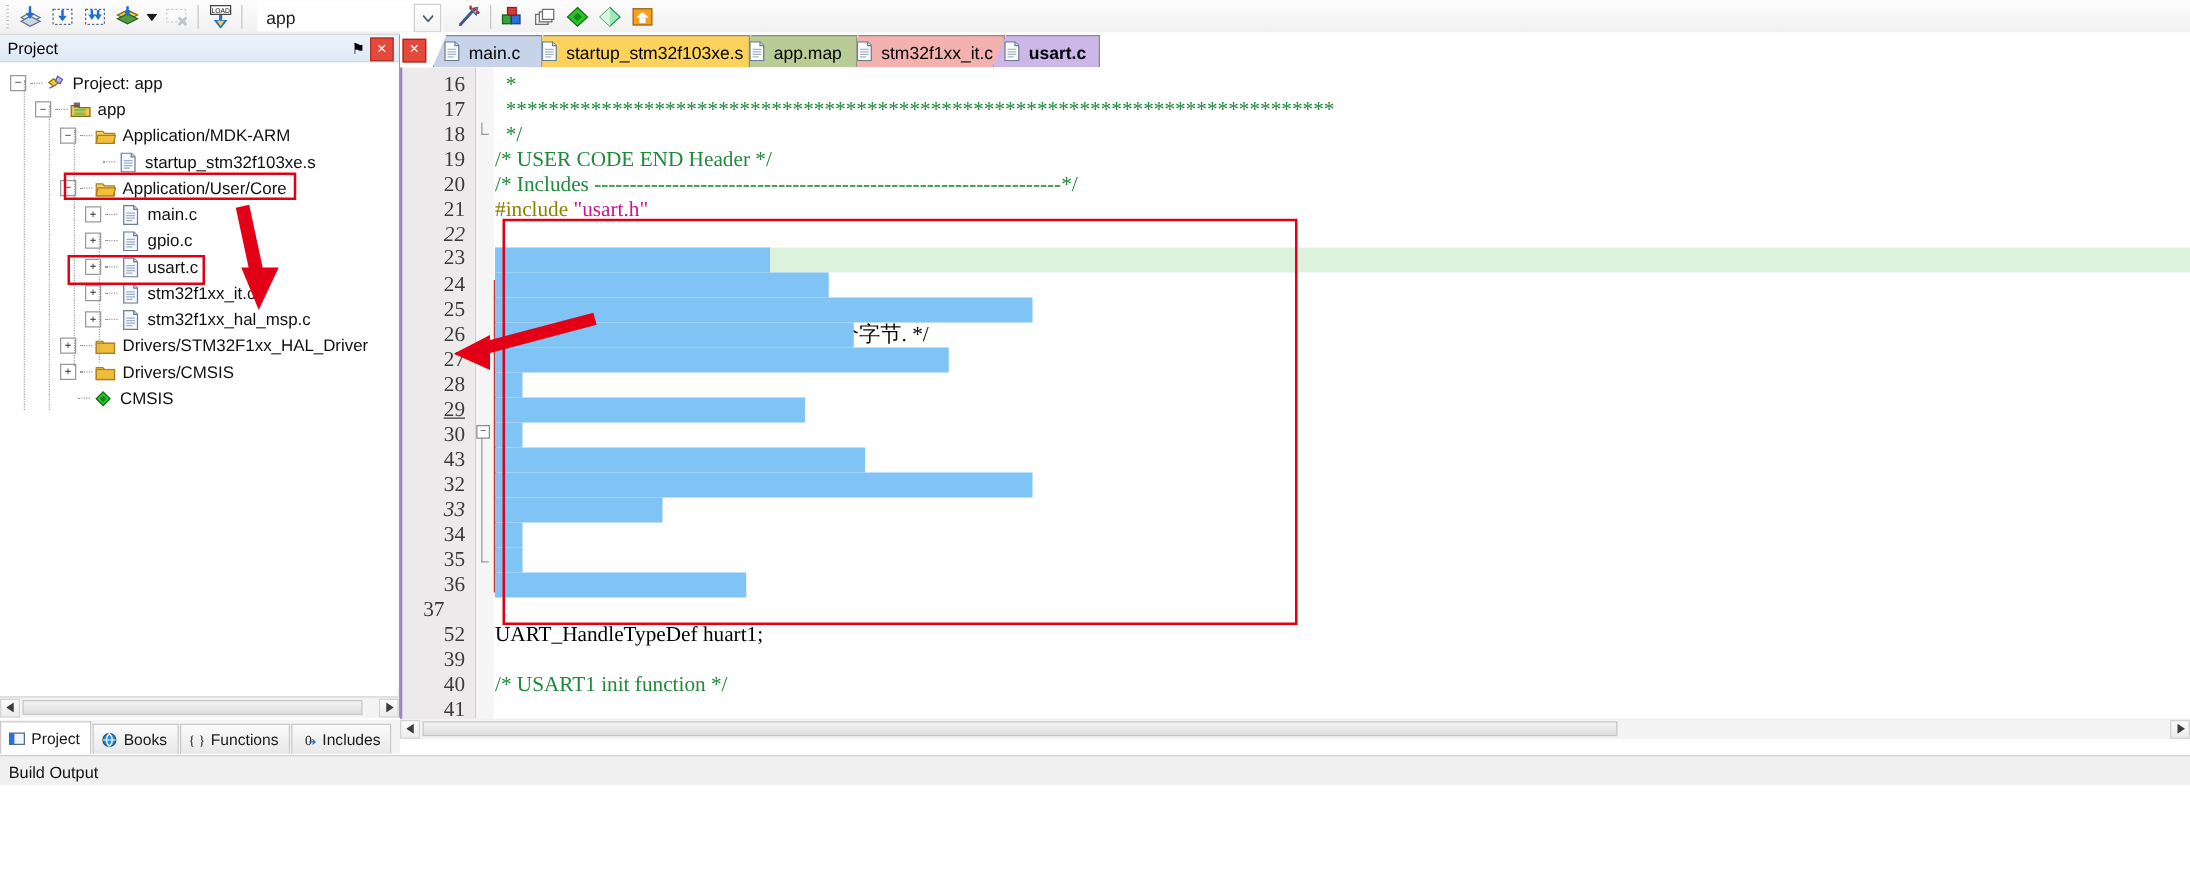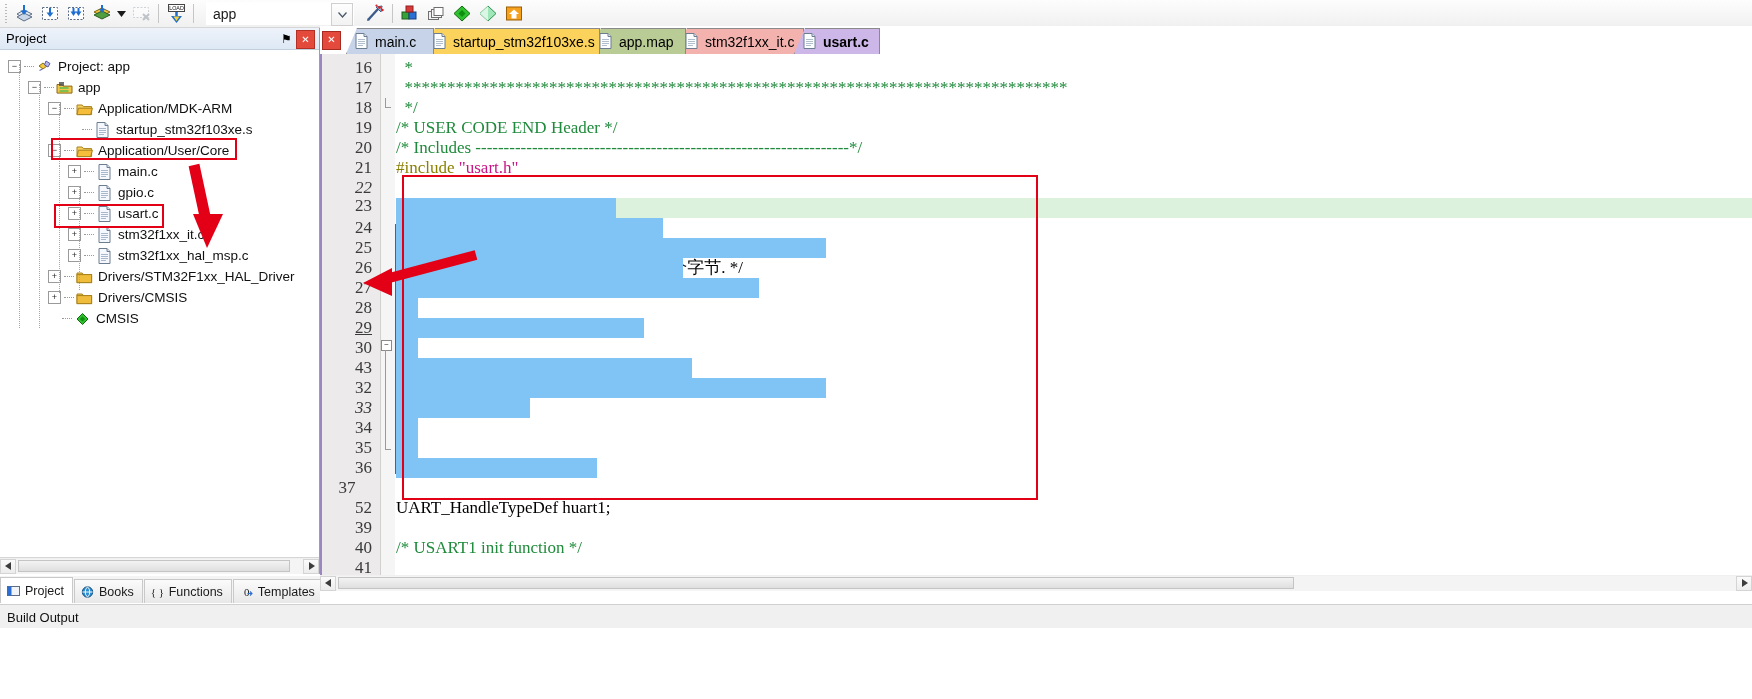--- a/index.html
+++ b/index.html
@@ -493,21 +493,21 @@
       </span>
       <span>Functions</span>
     </div>
     <div class="btab">
       <span class="bt-ic">
         <svg width="13" height="12" viewBox="0 0 13 12">
           <text x="4" y="10" font-size="11" fill="#1a1a1a" font-family="Liberation Serif, serif">0</text>
           <path d="M7.5 7.5 h4 M10 5.5 l2 2 -2 2" fill="none" stroke="#2b6fd4" stroke-width="1.1"></path>
         </svg>
       </span>
-      <span>Templates</span>
+      <span>Includes</span>
     </div>
   </div>
 
 <div id="editor-area">
   <div id="tabstrip">
       <div class="ftab" style="left: 26px; width: 88px; background: rgb(198, 211, 232); z-index: 10; clip-path: polygon(11px 0px, 100% 0px, 100% 100%, 0px 100%);">
         <span class="ft-ic"><svg width="13" height="16" viewBox="0 0 13 16">
             <path d="M1 0.5 h8 l3 3 v12 H1z" fill="#fbfdff" stroke="#6c7d90"></path>
             <path d="M9 0.5 v3 h3" fill="#dde6f0" stroke="#6c7d90"></path>
             <g stroke="#a7b6c7" stroke-width="0.9">

